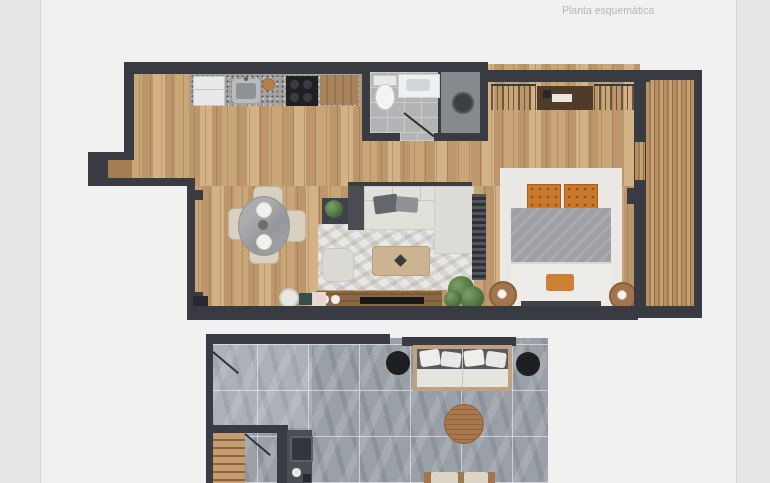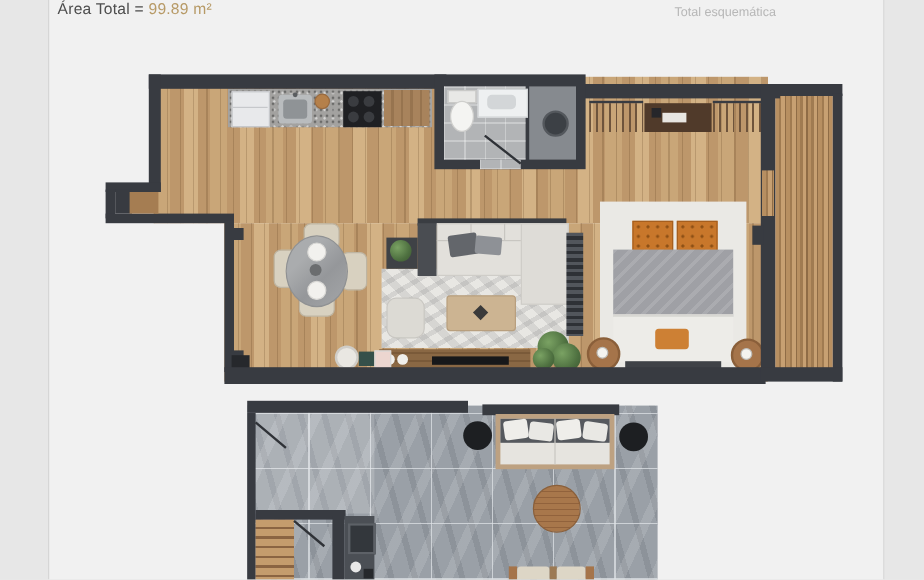--- a/index.html
+++ b/index.html
@@ -36,24 +36,21 @@
   .stairs{background:repeating-linear-gradient(180deg,#c49c6d 0 6px,#8a6442 6px 8px);}
   .plantball{border-radius:50%;background:radial-gradient(circle at 35% 35%, #7aa263, #4e7040 60%, #3a5530);}
   .circ{border-radius:50%;}
 </style>
 </head>
 <body>
 
 <div class="canvas">
   <div class="page"></div>
 
-  <div class="hdr-title">
-    <span>Área Total = </span><span class="gold">99.89 m²</span>
-  </div>
-  <div class="hdr-sub">Total esquemática</div>
+  <div class="hdr-sub">Planta esquemática</div>
 
   <div class="layer">
 
     <div class="a wood" style="left:128px;top:64px;width:512px;height:122px;"></div>
     <div class="a wood" style="left:187px;top:186px;width:453px;height:132px;"></div>
     <div class="a deck" style="left:646px;top:78px;width:48px;height:232px;"></div>
 
     <div class="a granite" style="left:190px;top:74px;width:170px;height:32px;"></div>
     <div class="a" style="left:193px;top:76px;width:30px;height:28px;background:#e8e9eb;border:1px solid #c6c8cb;"></div>
     <div class="a" style="left:194px;top:89px;width:29px;height:1px;background:#c6c8cb;"></div>

